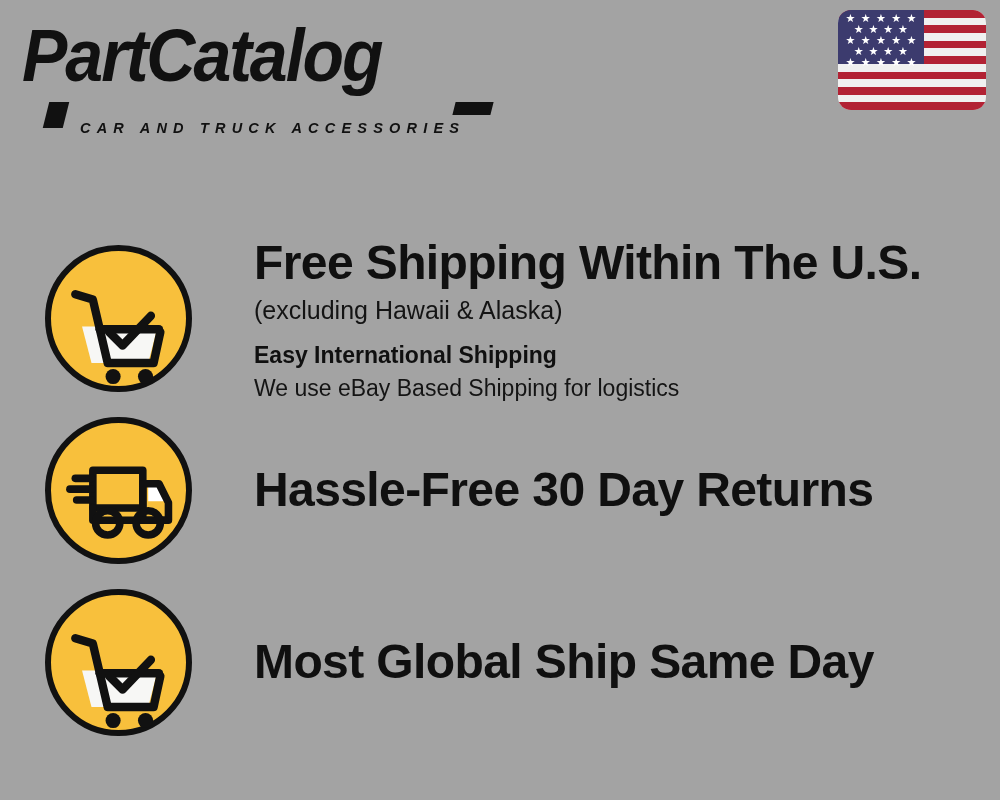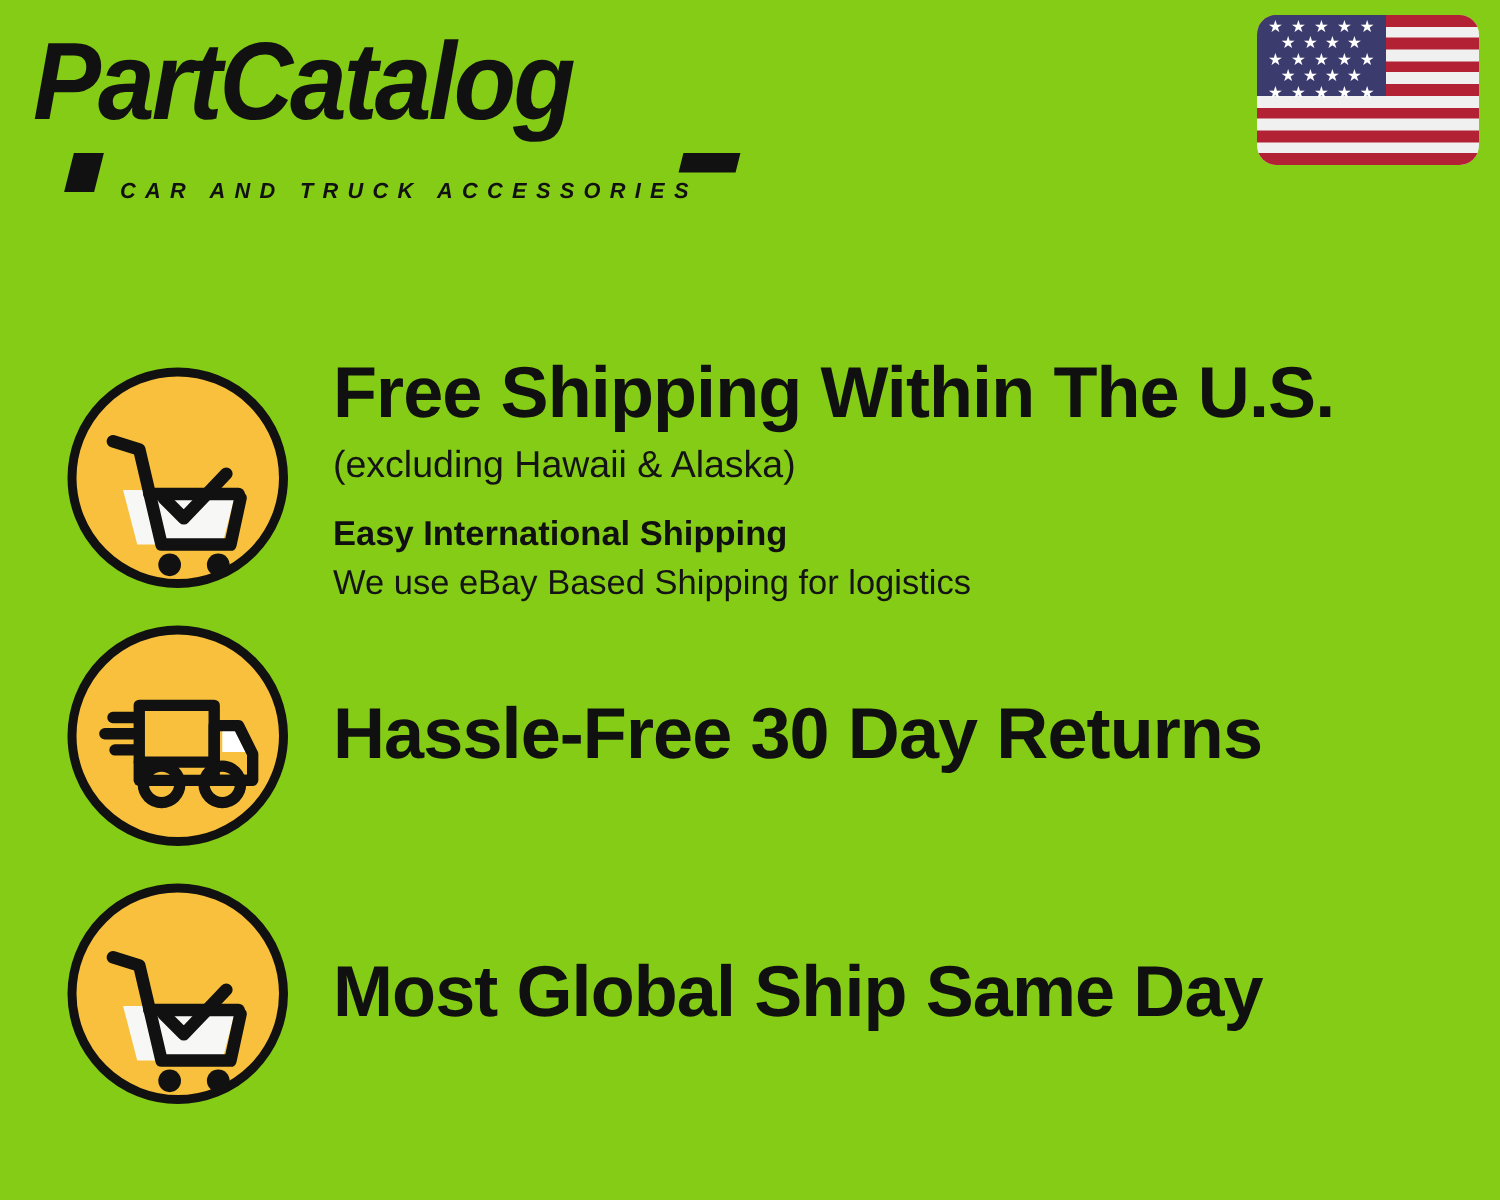--- a/index.html
+++ b/index.html
@@ -9,21 +9,21 @@
     background: #ffffff;
   }
   body {
     font-family: "Liberation Sans", sans-serif;
     -webkit-font-smoothing: antialiased;
   }
   #banner {
     position: relative;
     width: 1000px;
     height: 800px;
-    background: #84cc16;
+    background: #a3a3a3;
     overflow: hidden;
   }
 
   
   .brand-logo {
     position: absolute;
     left: 22px;
     top: 18px;
     width: 470px;
     height: 100px;
@@ -147,20 +147,21 @@
     position: absolute;
     left: 0;
     top: 232px;
     width: 1000px;
   }
   .feature-row {
     position: relative;
     display: flex;
     align-items: center;
     height: 172px;
+    gap: 32px;
   }
   .feature-icon-wrap {
     position: relative;
     width: 192px;
     min-width: 192px;
     height: 172px;
   }
   .icon-circle {
     position: absolute;
     left: 45px;

